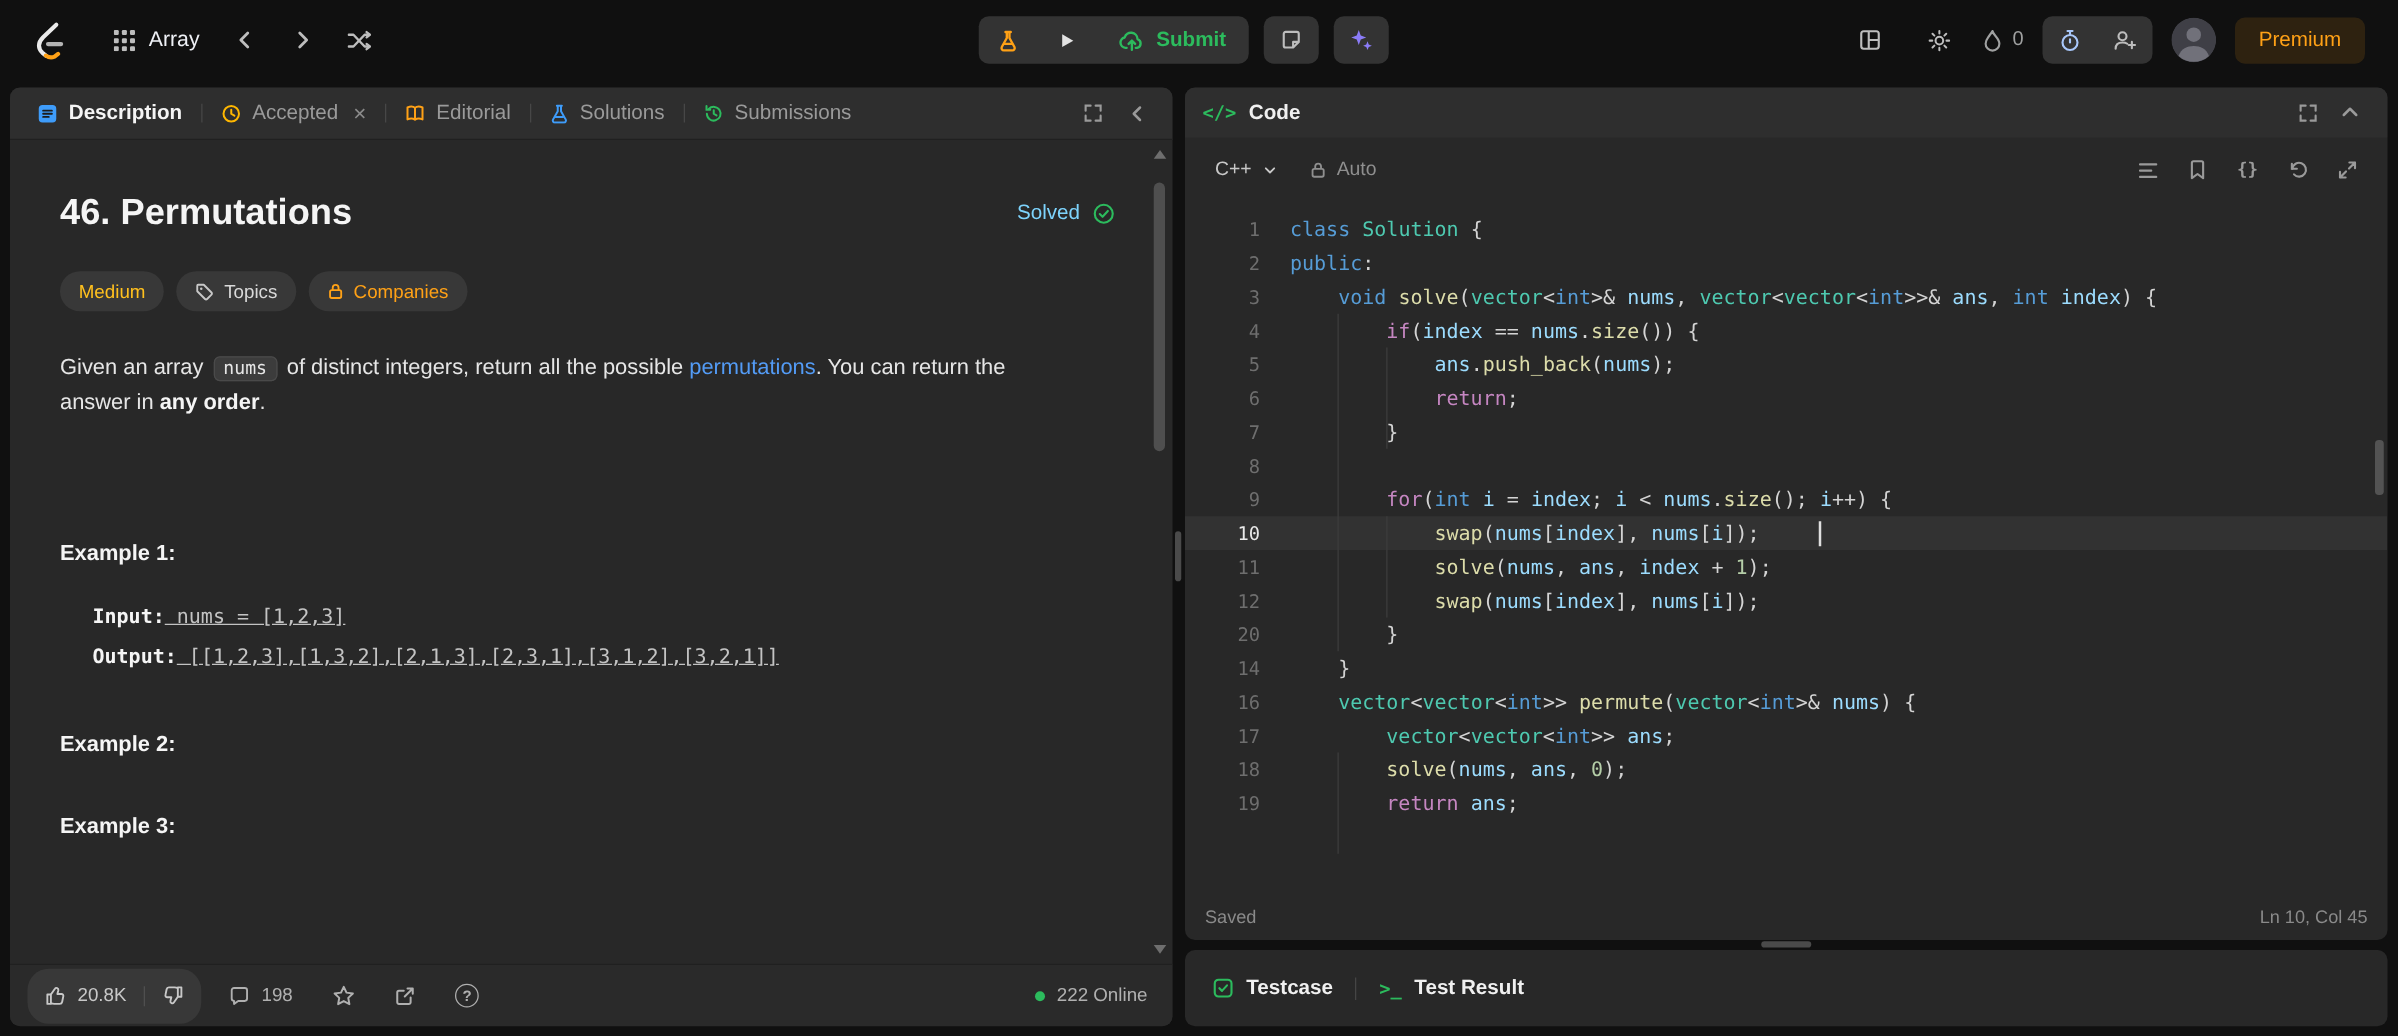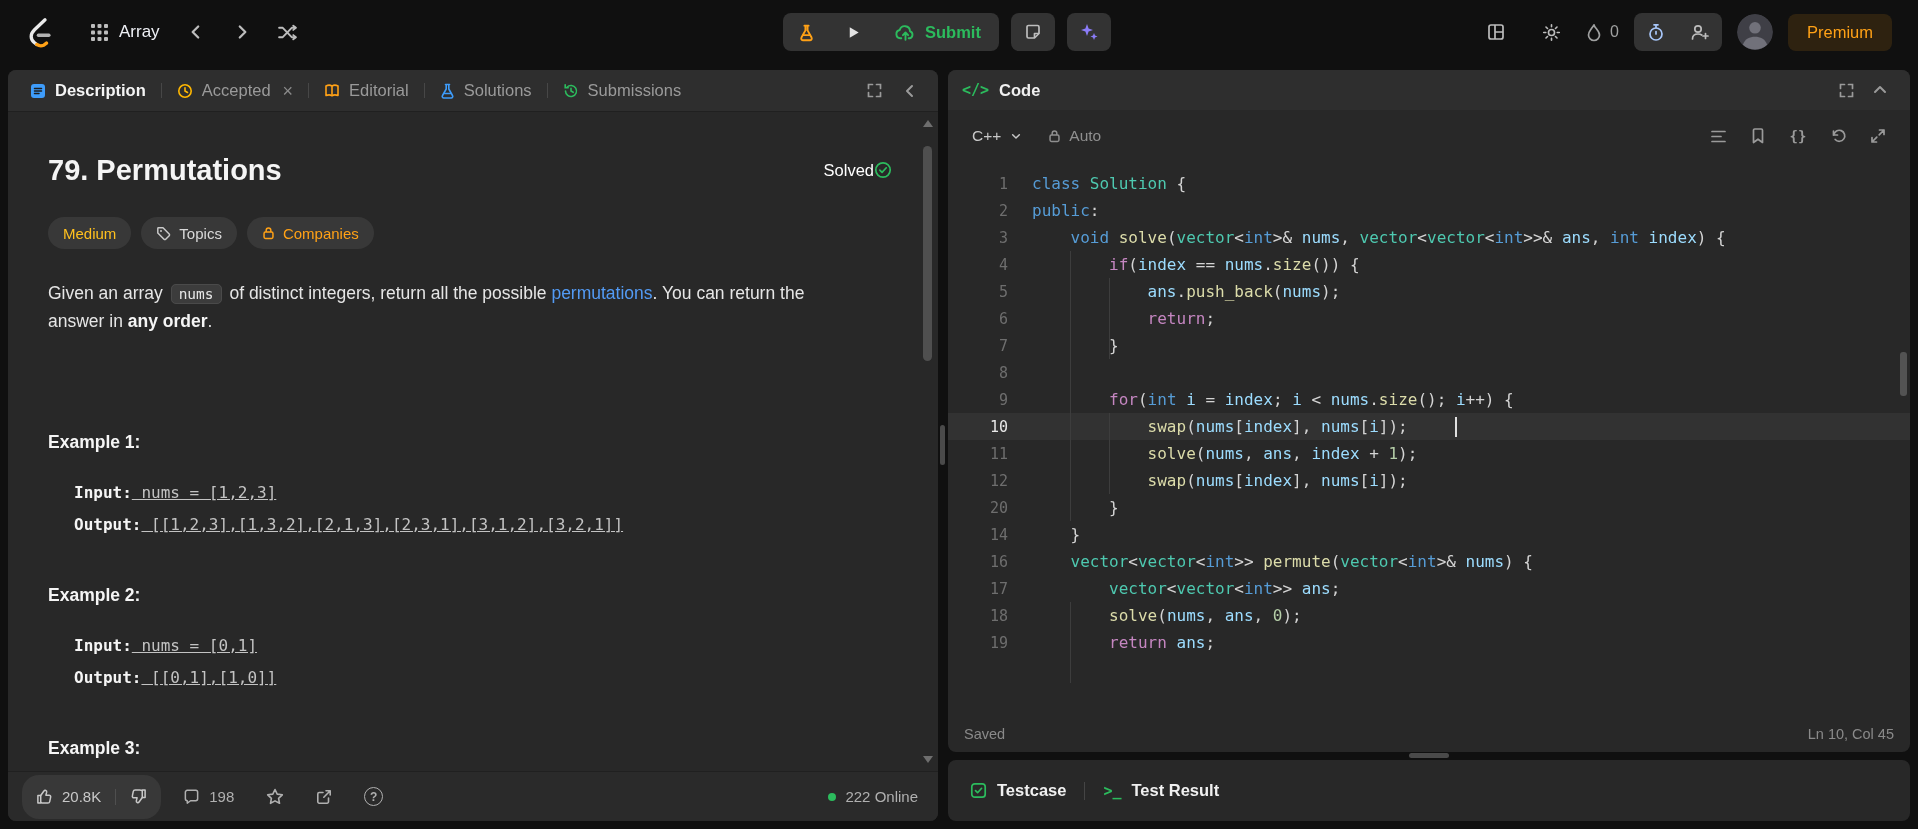--- a/index.html
+++ b/index.html
@@ -44,21 +44,21 @@
     font-size:16.5px; font-weight:500; color:#9a9a9a; background:none; border:none; cursor:pointer; }
   .ptab.active { color:#f5f5f5; font-weight:700; }
   .ptab .close { color:#8a8a8a; font-size:18px; margin-left:3px; line-height:1; }
   .tdiv { width:1px; height:15px; background:#474747; margin:0 5px; }
   .tab-actions { margin-left:auto; display:flex; gap:4px; }
   .tab-actions .iconbtn { width:32px; height:32px; color:#9a9a9a; }
 
   .panel-content { flex:1; position:relative; padding:42px 46px 0 40px; overflow:hidden; }
   .title-row { display:flex; align-items:center; justify-content:space-between; margin-bottom:30px; }
   .prob-title { font-size:29px; font-weight:600; color:#f5f5f5; }
-  .solved { display:flex; align-items:flex-start; color:#ffffff; font-size:16.5px; }
+  .solved { display:flex; align-items:flex-end; gap:10px; color:#7dd3fc; font-size:16.5px; }
   .badges { display:flex; gap:10px; margin-bottom:30px; }
   .badge { display:flex; align-items:center; gap:8px; background:#383838; border:none; border-radius:16px;
     height:32px; padding:0 15px; font-size:15px; color:#d9d9d9; cursor:pointer; }
   .badge.medium { color:#ffc01e; }
   .badge.companies { color:#ffa116; }
   .statement { font-size:17.5px; line-height:1.62; color:#e6e6e6; max-width:770px; margin-bottom:96px; }
   .statement code { font-family:"DejaVu Sans Mono",monospace; font-size:14.5px; background:#3c3c3c;
     border:1px solid #4a4a4a; border-radius:5px; padding:1px 7px; margin:0 3px; color:#e6e6e6; }
   .statement a { color:#539bf5; cursor:pointer; text-decoration:none; }
   .statement strong { color:#f5f5f5; }
@@ -350,21 +350,21 @@
             <svg width="18" height="18" viewBox="0 0 18 18" fill="none" stroke="currentColor" stroke-width="2" stroke-linecap="round" stroke-linejoin="round">
               <path d="M11 4 L6 9 L11 14"></path>
             </svg>
           </span>
       </button>
     </div>
   </div>
 
   <div class="panel-content">
     <div class="title-row">
-      <h1 class="prob-title">79. Permutations</h1>
+      <h1 class="prob-title">46. Permutations</h1>
       <div class="solved">
         <span>Solved</span>
         <span>
             <svg width="18" height="18" viewBox="0 0 17 17" fill="none" stroke="#2cbb5d" stroke-width="1.6" stroke-linecap="round" stroke-linejoin="round">
               <circle cx="8.5" cy="8.5" r="6.8"></circle>
               <path d="M5.5 8.7 L7.6 10.8 L11.6 6.4"></path>
             </svg>
           </span>
       </div>
     </div>
@@ -393,24 +393,20 @@
 
     <div class="example">
       <p class="ex-label">Example 1:</p>
       <div class="ex-body">
         <div class="ex-line"><strong>Input:</strong><span> nums = [1,2,3]</span></div>
         <div class="ex-line"><strong>Output:</strong><span> [[1,2,3],[1,3,2],[2,1,3],[2,3,1],[3,1,2],[3,2,1]]</span></div>
       </div>
     </div>
     <div class="example">
       <p class="ex-label">Example 2:</p>
-      <div class="ex-body">
-        <div class="ex-line"><strong>Input:</strong><span> nums = [0,1]</span></div>
-        <div class="ex-line"><strong>Output:</strong><span> [[0,1],[1,0]]</span></div>
-      </div>
     </div>
     <div class="example">
       <p class="ex-label">Example 3:</p>
     </div>
 
     <div class="scrollbar">
       <span class="sb-up"></span>
       <span class="sb-thumb"></span>
       <span class="sb-down"></span>
     </div>

